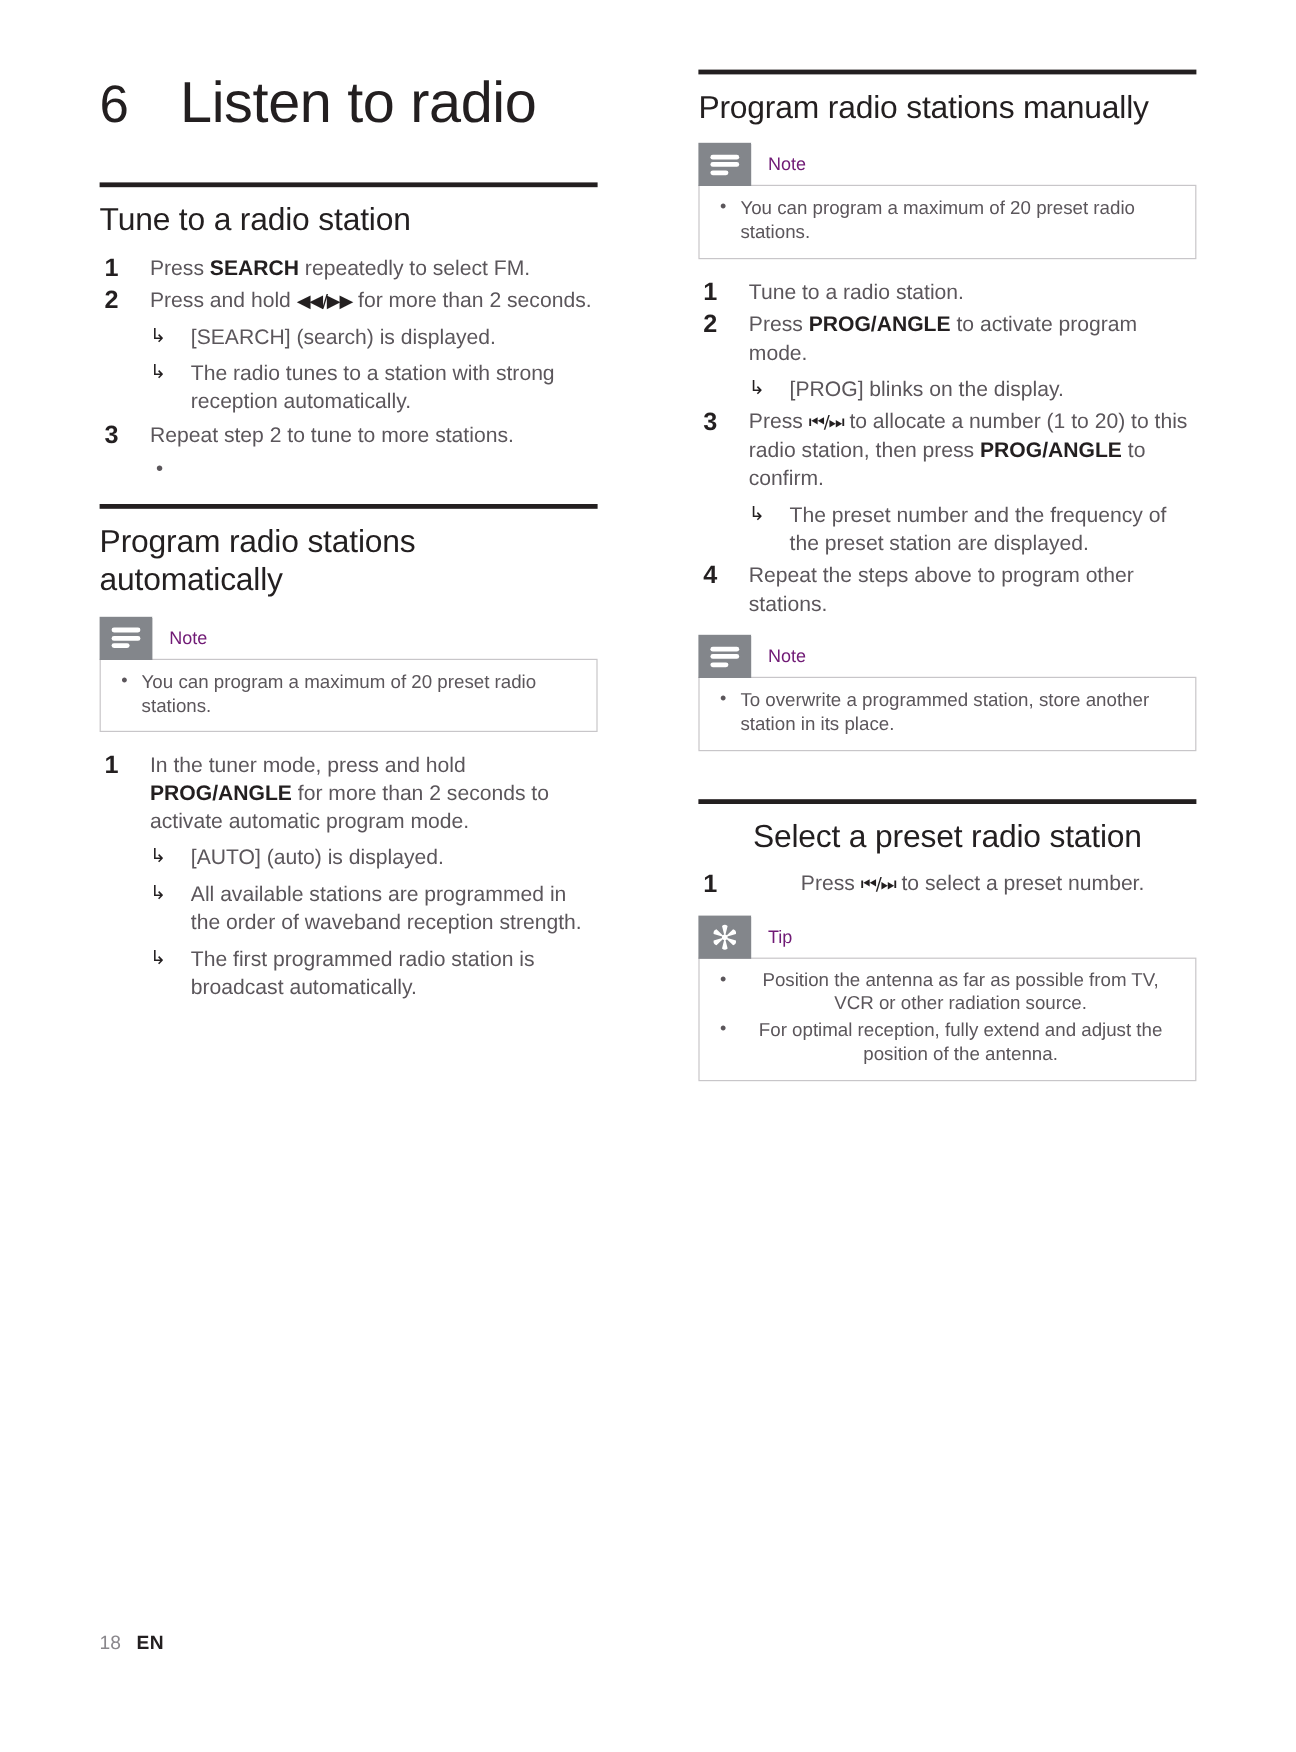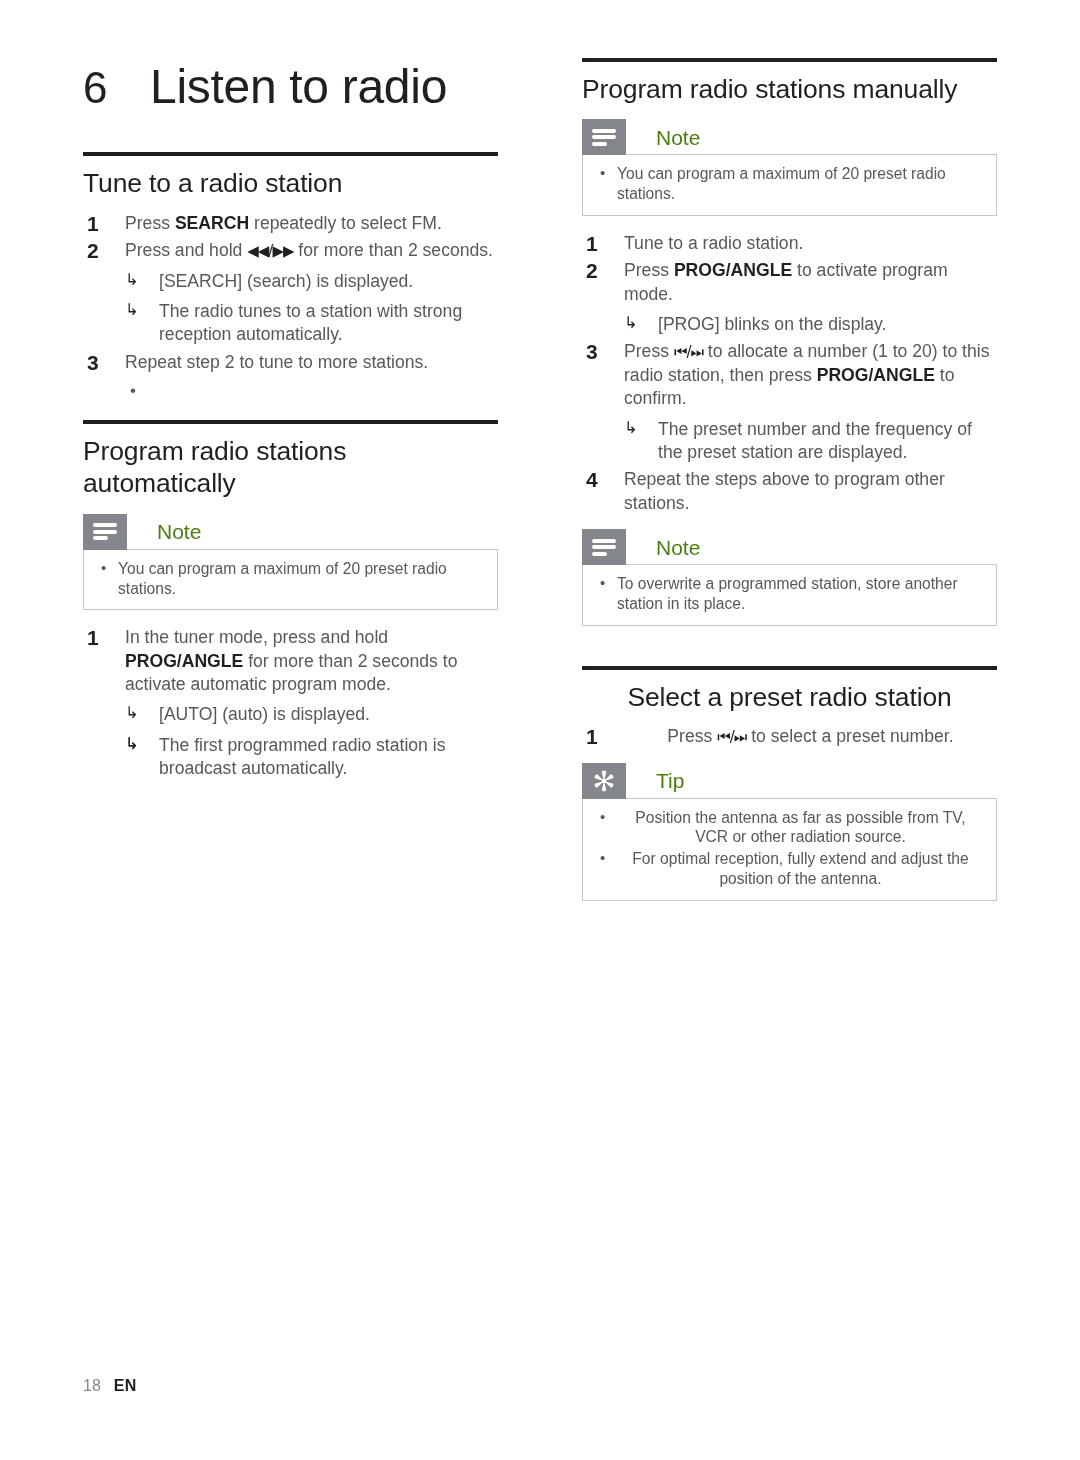--- a/index.html
+++ b/index.html
@@ -140,23 +140,23 @@
     height: 36px;
     background: #83868b;
     display: flex;
     align-items: center;
     justify-content: center;
     flex: 0 0 44px;
   }
   .callout-label {
     display: flex;
     align-items: center;
-    padding-left: 30px;
-    font-size: 21px;
-    color: #4d7c0f;
+    padding-left: 14px;
+    font-size: 15px;
+    color: #701a75;
     border-top: 1px solid #ffffff;
   }
   .callout-body {
     border: 1px solid #c8c6c9;
     border-top: 1px solid #c8c6c9;
     margin-top: -1px;
     padding: 9px 12px 11px 12px;
   }
   .callout-body ul {
     list-style: none;
@@ -202,21 +202,21 @@
   
   .footer {
     position: absolute;
     left: 83px;
     top: 1361px;
     font-size: 16px;
     display: flex;
     gap: 13px;
     align-items: baseline;
   }
-  .footer .pg { color: #8a878c; margin-top: 16px; }
+  .footer .pg { color: #8a878c; }
   .footer .lang { color: #231f20; font-weight: bold; letter-spacing: 0.3px; }
 </style>
 </head>
 <body>
 
 <div class="page">
 
   <div class="col col-left">
 
     <div class="chapter">
@@ -255,21 +255,21 @@
           </div>
           <div class="callout-body">
             <ul>
               <li><span class="dot">•</span><span>You can program a maximum of 20 preset radio stations.</span></li>
             </ul>
           </div>
         </div>
       <ol class="steps">
           <li><span class="num">1</span><span><span>In the tuner mode, press and hold </span><span class="b">PROG/ANGLE</span><span> for more than 2 seconds to activate automatic program mode.</span></span><ul class="results">
               <li><span class="arr">↳</span><span>[AUTO] (auto) is displayed.</span></li>
-              <li><span class="arr">↳</span></li>
+              <li><span class="arr">↳</span><span>All available stations are programmed in the order of waveband reception strength.</span></li>
               <li><span class="arr">↳</span><span>The first programmed radio station is broadcast automatically.</span></li>
             </ul></li>
         </ol>
     </div>
   </div>
 
   <div class="col col-right">
 
     <div class="sec-block" style="margin-top:58px;">
       <div class="rule"></div>

